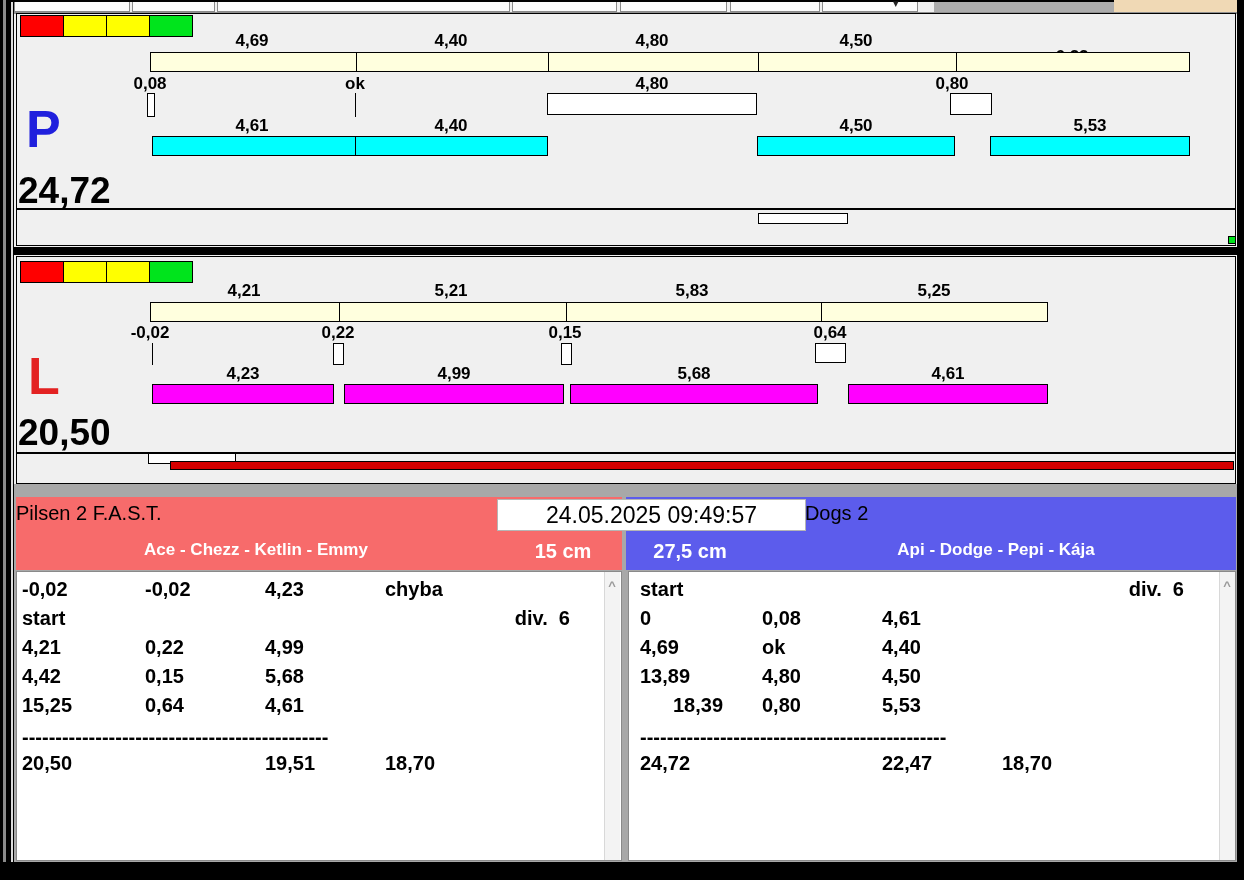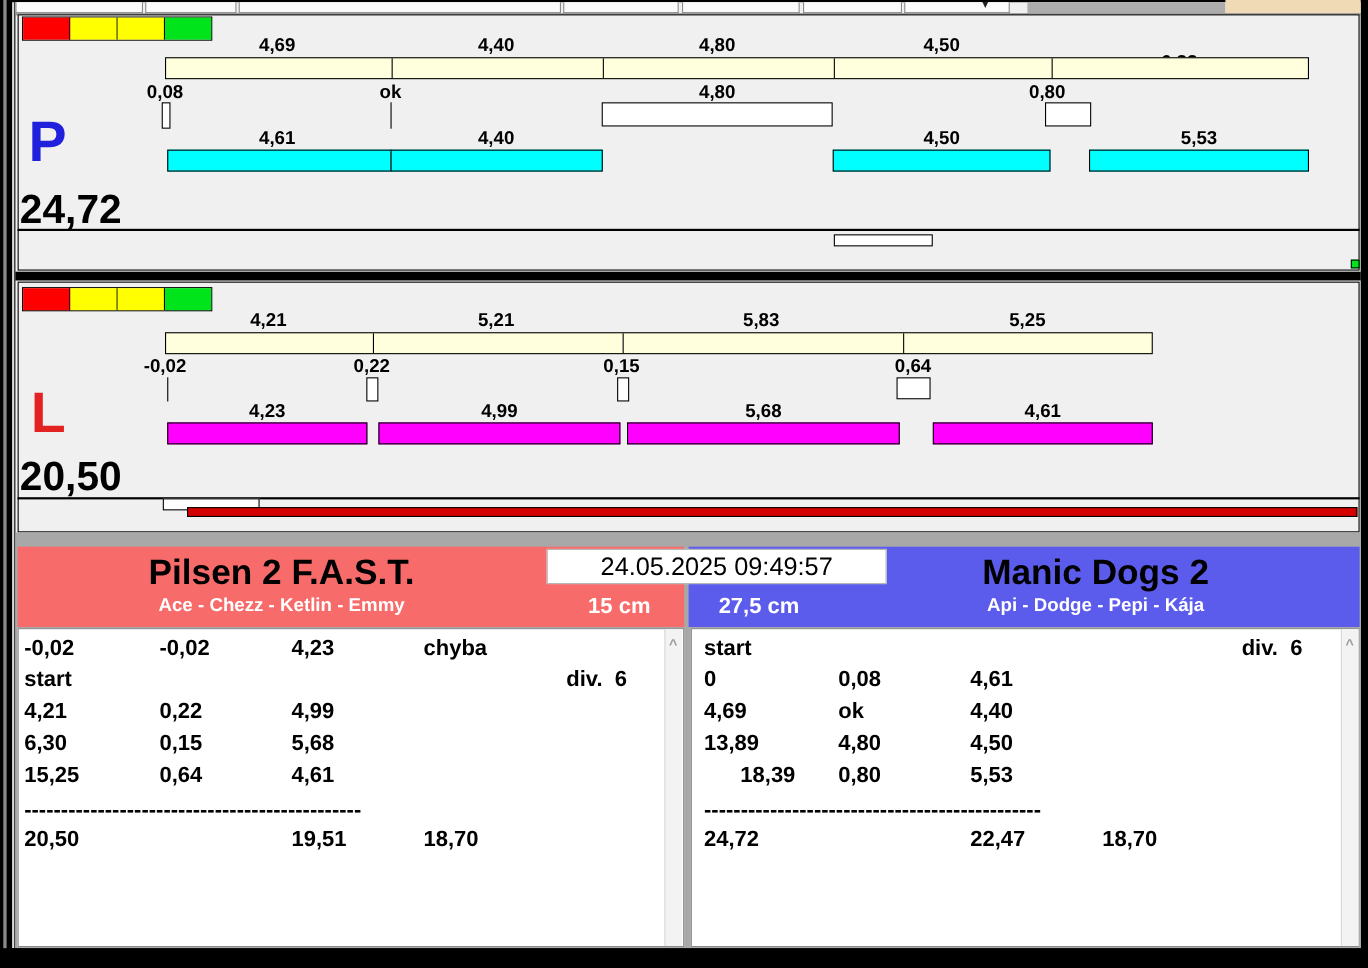--- a/index.html
+++ b/index.html
@@ -22,21 +22,21 @@
   .bar-label{font-weight:700;font-size:17px;color:#000;text-align:center;width:120px;margin-left:-60px;white-space:nowrap;}
   .cream-bar{height:20px;background:#FFFFDE;border:1px solid #000;}
   .bar-div{top:0;width:1px;height:18px;background:#000;}
   .split-bar{height:20px;border:1px solid #000;}
   .tick-line{width:1px;background:#000;}
   .wbox{background:#FFF;border:1px solid #000;}
   .finish-line{height:2px;background:#000;}
   .divider-bar{left:14px;top:247px;width:1223px;height:8px;background:#000;}
   .score-bg{left:14px;top:484px;width:1223px;height:378px;background:#A8A8A8;}
   .hdr{top:497px;height:73px;}
-  .team-name{font-weight:700;font-size:32px;color:#000;text-align:center;}
+  .team-name{font-weight:400;font-size:20px;color:#000;}
   .dog-names{font-weight:700;font-size:17px;color:#FFF;text-align:center;white-space:nowrap;}
   .jump-h{font-weight:700;font-size:20px;color:#FFF;text-align:center;}
   .timestamp{left:497px;top:499px;width:309px;height:32px;background:#FFF;border:1px solid #B5B5B5;
              font-size:23px;color:#000;text-align:center;line-height:30px;white-space:nowrap;}
   .rtable{top:571px;height:290px;background:#FFF;border:1px solid #8A8A8A;}
   .tcell{font-weight:700;font-size:20px;color:#000;white-space:pre;line-height:1;}
   .scrollbar{top:572px;width:16px;height:288px;background:#F3F3F3;border-left:1px solid #D8D8D8;}
   .scroll-up{font-weight:700;font-size:13px;color:#9A9A9A;text-align:center;width:16px;top:578px;}
   .footer{left:0;top:862px;width:1244px;height:18px;background:#000;}
 </style>
@@ -166,21 +166,21 @@
   <div id="tables">
       <div class="abs tcell" style="left: 22px; top: 579px;">-0,02</div>
       <div class="abs tcell" style="left: 145px; top: 579px;">-0,02</div>
       <div class="abs tcell" style="left: 265px; top: 579px;">4,23</div>
       <div class="abs tcell" style="left: 385px; top: 579px;">chyba</div>
       <div class="abs tcell" style="left: 22px; top: 608px;">start</div>
       <div class="abs tcell" style="left: 450px; top: 608px; width: 120px; text-align: right;">div.  6</div>
       <div class="abs tcell" style="left: 22px; top: 637px;">4,21</div>
       <div class="abs tcell" style="left: 145px; top: 637px;">0,22</div>
       <div class="abs tcell" style="left: 265px; top: 637px;">4,99</div>
-      <div class="abs tcell" style="left: 22px; top: 666px;">6,30</div>
+      <div class="abs tcell" style="left: 22px; top: 666px;">4,42</div>
       <div class="abs tcell" style="left: 145px; top: 666px;">0,15</div>
       <div class="abs tcell" style="left: 265px; top: 666px;">5,68</div>
       <div class="abs tcell" style="left: 22px; top: 695px;">15,25</div>
       <div class="abs tcell" style="left: 145px; top: 695px;">0,64</div>
       <div class="abs tcell" style="left: 265px; top: 695px;">4,61</div>
       <div class="abs tcell" style="left: 22px; top: 727px;">----------------------------------------------</div>
       <div class="abs tcell" style="left: 22px; top: 753px;">20,50</div>
       <div class="abs tcell" style="left: 265px; top: 753px;">19,51</div>
       <div class="abs tcell" style="left: 385px; top: 753px;">18,70</div>
       <div class="abs tcell" style="left: 640px; top: 579px;">start</div>

